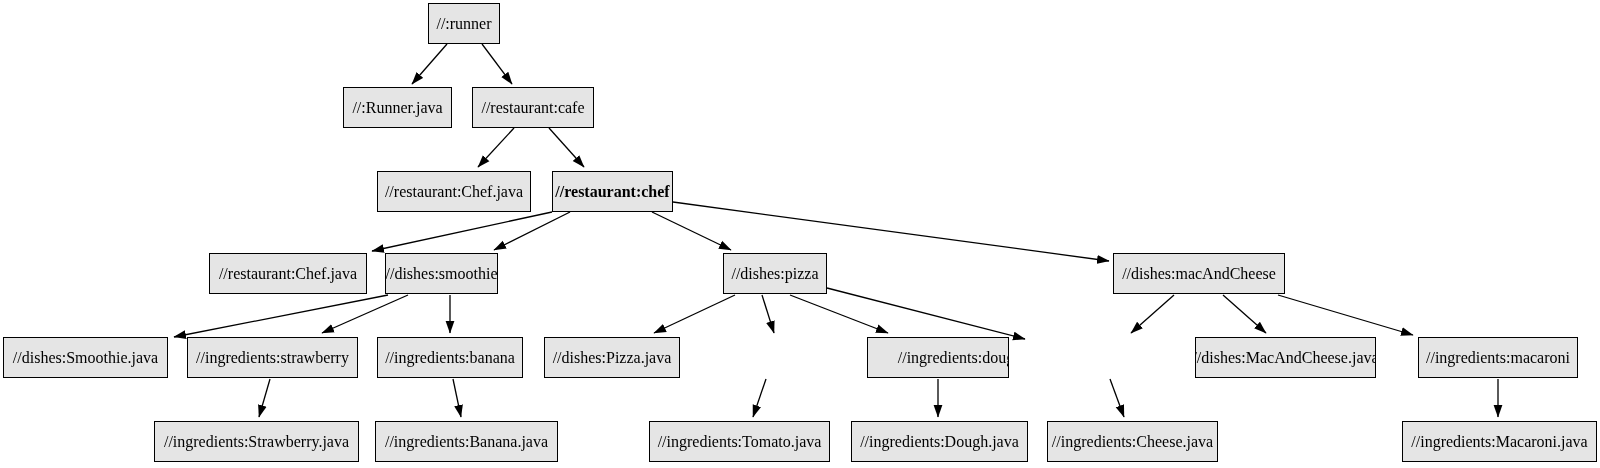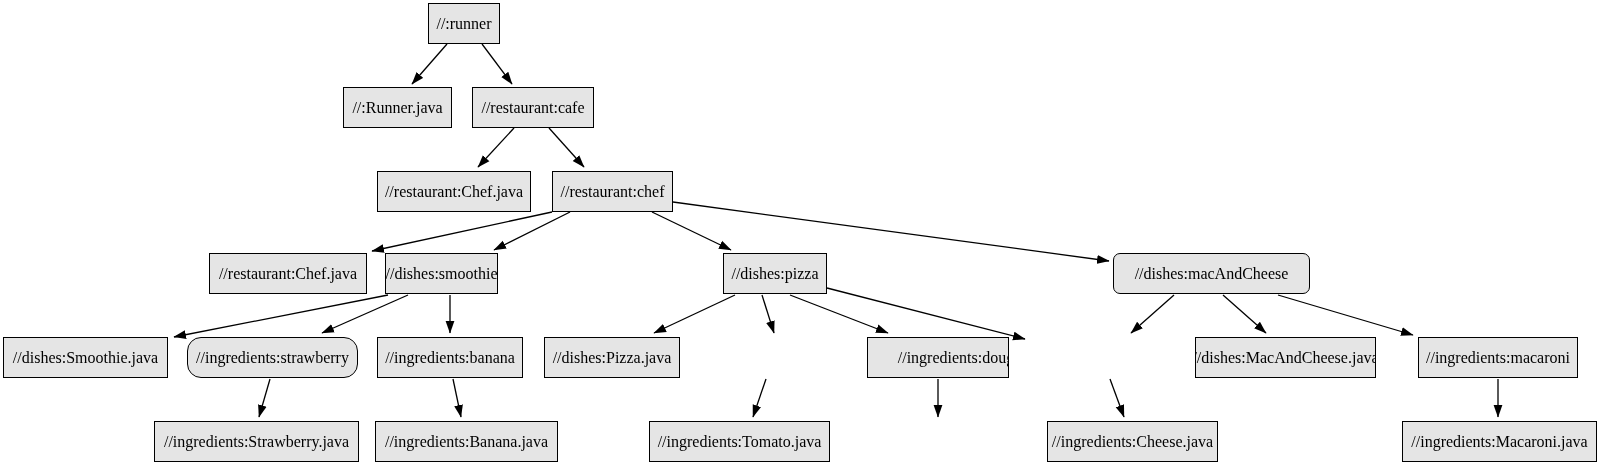--- a/index.html
+++ b/index.html
@@ -76,34 +76,35 @@
     <line x1="1110" y1="379" x2="1124" y2="417" marker-end="url(#arrow)"></line>
     <line x1="1498" y1="379" x2="1498" y2="417" marker-end="url(#arrow)"></line>
   </svg>
 
   <div class="node" style="left:428px;  top:3px;   width:72px;">//:runner</div>
 
   <div class="node" style="left:343px;  top:87px;  width:109px;">//:Runner.java</div>
   <div class="node" style="left:472px;  top:87px;  width:122px;">//restaurant:cafe</div>
 
   <div class="node" style="left:377px;  top:171px; width:154px;">//restaurant:Chef.java</div>
-  <div class="node" style="left:552px;  top:171px; width:121px;">//restaurant:chef</div>
+  <div class="node" style="left:552px;  top:171px; width:121px;font-weight:bold;">//restaurant:chef</div>
 
   <div class="node" style="left:209px;  top:253px; width:158px;">//restaurant:Chef.java</div>
   <div class="node" style="left:385px;  top:253px; width:113px;">//dishes:smoothie</div>
   <div class="node" style="left:723px;  top:253px; width:104px;">//dishes:pizza</div>
-  <div class="node" style="left:1113px; top:253px; width:197px;border-radius:7px;">//dishes:macAndCheese</div>
+  <div class="node" style="left:1113px; top:253px; width:172px;">//dishes:macAndCheese</div>
 
   <div class="node" style="left:3px;    top:337px; width:165px;">//dishes:Smoothie.java</div>
-  <div class="node" style="left:187px;  top:337px; width:171px;border-radius:14px;">//ingredients:strawberry</div>
+  <div class="node" style="left:187px;  top:337px; width:171px;">//ingredients:strawberry</div>
   <div class="node" style="left:377px;  top:337px; width:146px;">//ingredients:banana</div>
   <div class="node" style="left:544px;  top:337px; width:136px;">//dishes:Pizza.java</div>
   <div class="node" style="left:867px;  top:337px; width:142px;padding-left:44px;">//ingredients:dough</div>
   <div class="node" style="left:1195px; top:337px; width:181px;">//dishes:MacAndCheese.java</div>
   <div class="node" style="left:1418px; top:337px; width:160px;">//ingredients:macaroni</div>
 
   <div class="node" style="left:154px;  top:421px; width:205px;">//ingredients:Strawberry.java</div>
   <div class="node" style="left:375px;  top:421px; width:183px;">//ingredients:Banana.java</div>
   <div class="node" style="left:649px;  top:421px; width:181px;">//ingredients:Tomato.java</div>
+  <div class="node" style="left:851px;  top:421px; width:177px;">//ingredients:Dough.java</div>
   <div class="node" style="left:1047px; top:421px; width:171px;">//ingredients:Cheese.java</div>
   <div class="node" style="left:1402px; top:421px; width:195px;">//ingredients:Macaroni.java</div>
 
 </div>
 
 </body></html>

